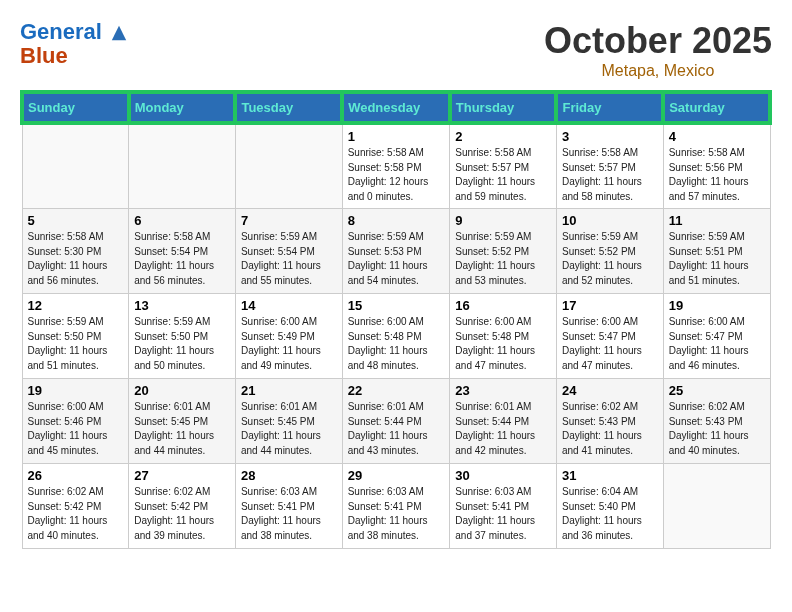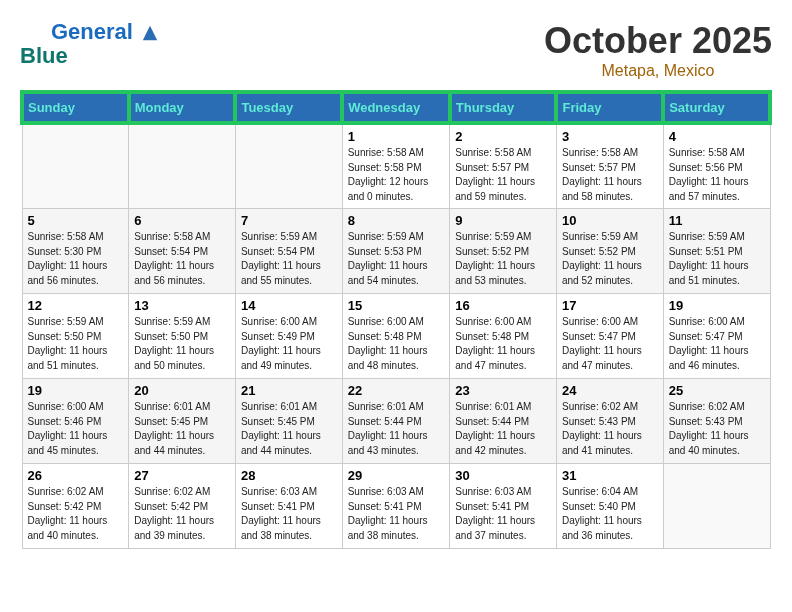--- a/index.html
+++ b/index.html
@@ -21,21 +21,20 @@
       align-items: center;
     }
     .logo-text {
       font-size: 22px;
       font-weight: bold;
       color: #333;
       line-height: 1.1;
     }
     .logo-text span {
       color: #1a6bbf;
-      margin-left: 31px;
     }
     .logo-icon {
       width: 18px;
       height: 18px;
       margin-left: 2px;
     }
     .title-block {
       text-align: center;
     }
     .month-title {
@@ -91,21 +90,21 @@
 
 <div class="header">
   <div class="logo">
     <div>
       <div class="logo-text">
         <span>General</span>
         <svg class="logo-icon" viewBox="0 0 20 20" style="display:inline-block;vertical-align:middle;">
           <polygon points="2,18 10,2 18,18" fill="#2a6db5"></polygon>
         </svg>
       </div>
-      <div class="logo-text" style="color:#0f766e;font-size:22px;font-weight:bold;">Blue</div>
+      <div class="logo-text" style="color:#c2410c;font-size:22px;font-weight:bold;">Blue</div>
     </div>
   </div>
   <div class="title-block">
     <div class="month-title">October 2025</div>
     <div class="location">Metapa, Mexico</div>
   </div>
 </div>
 
 <table>
   <thead>

